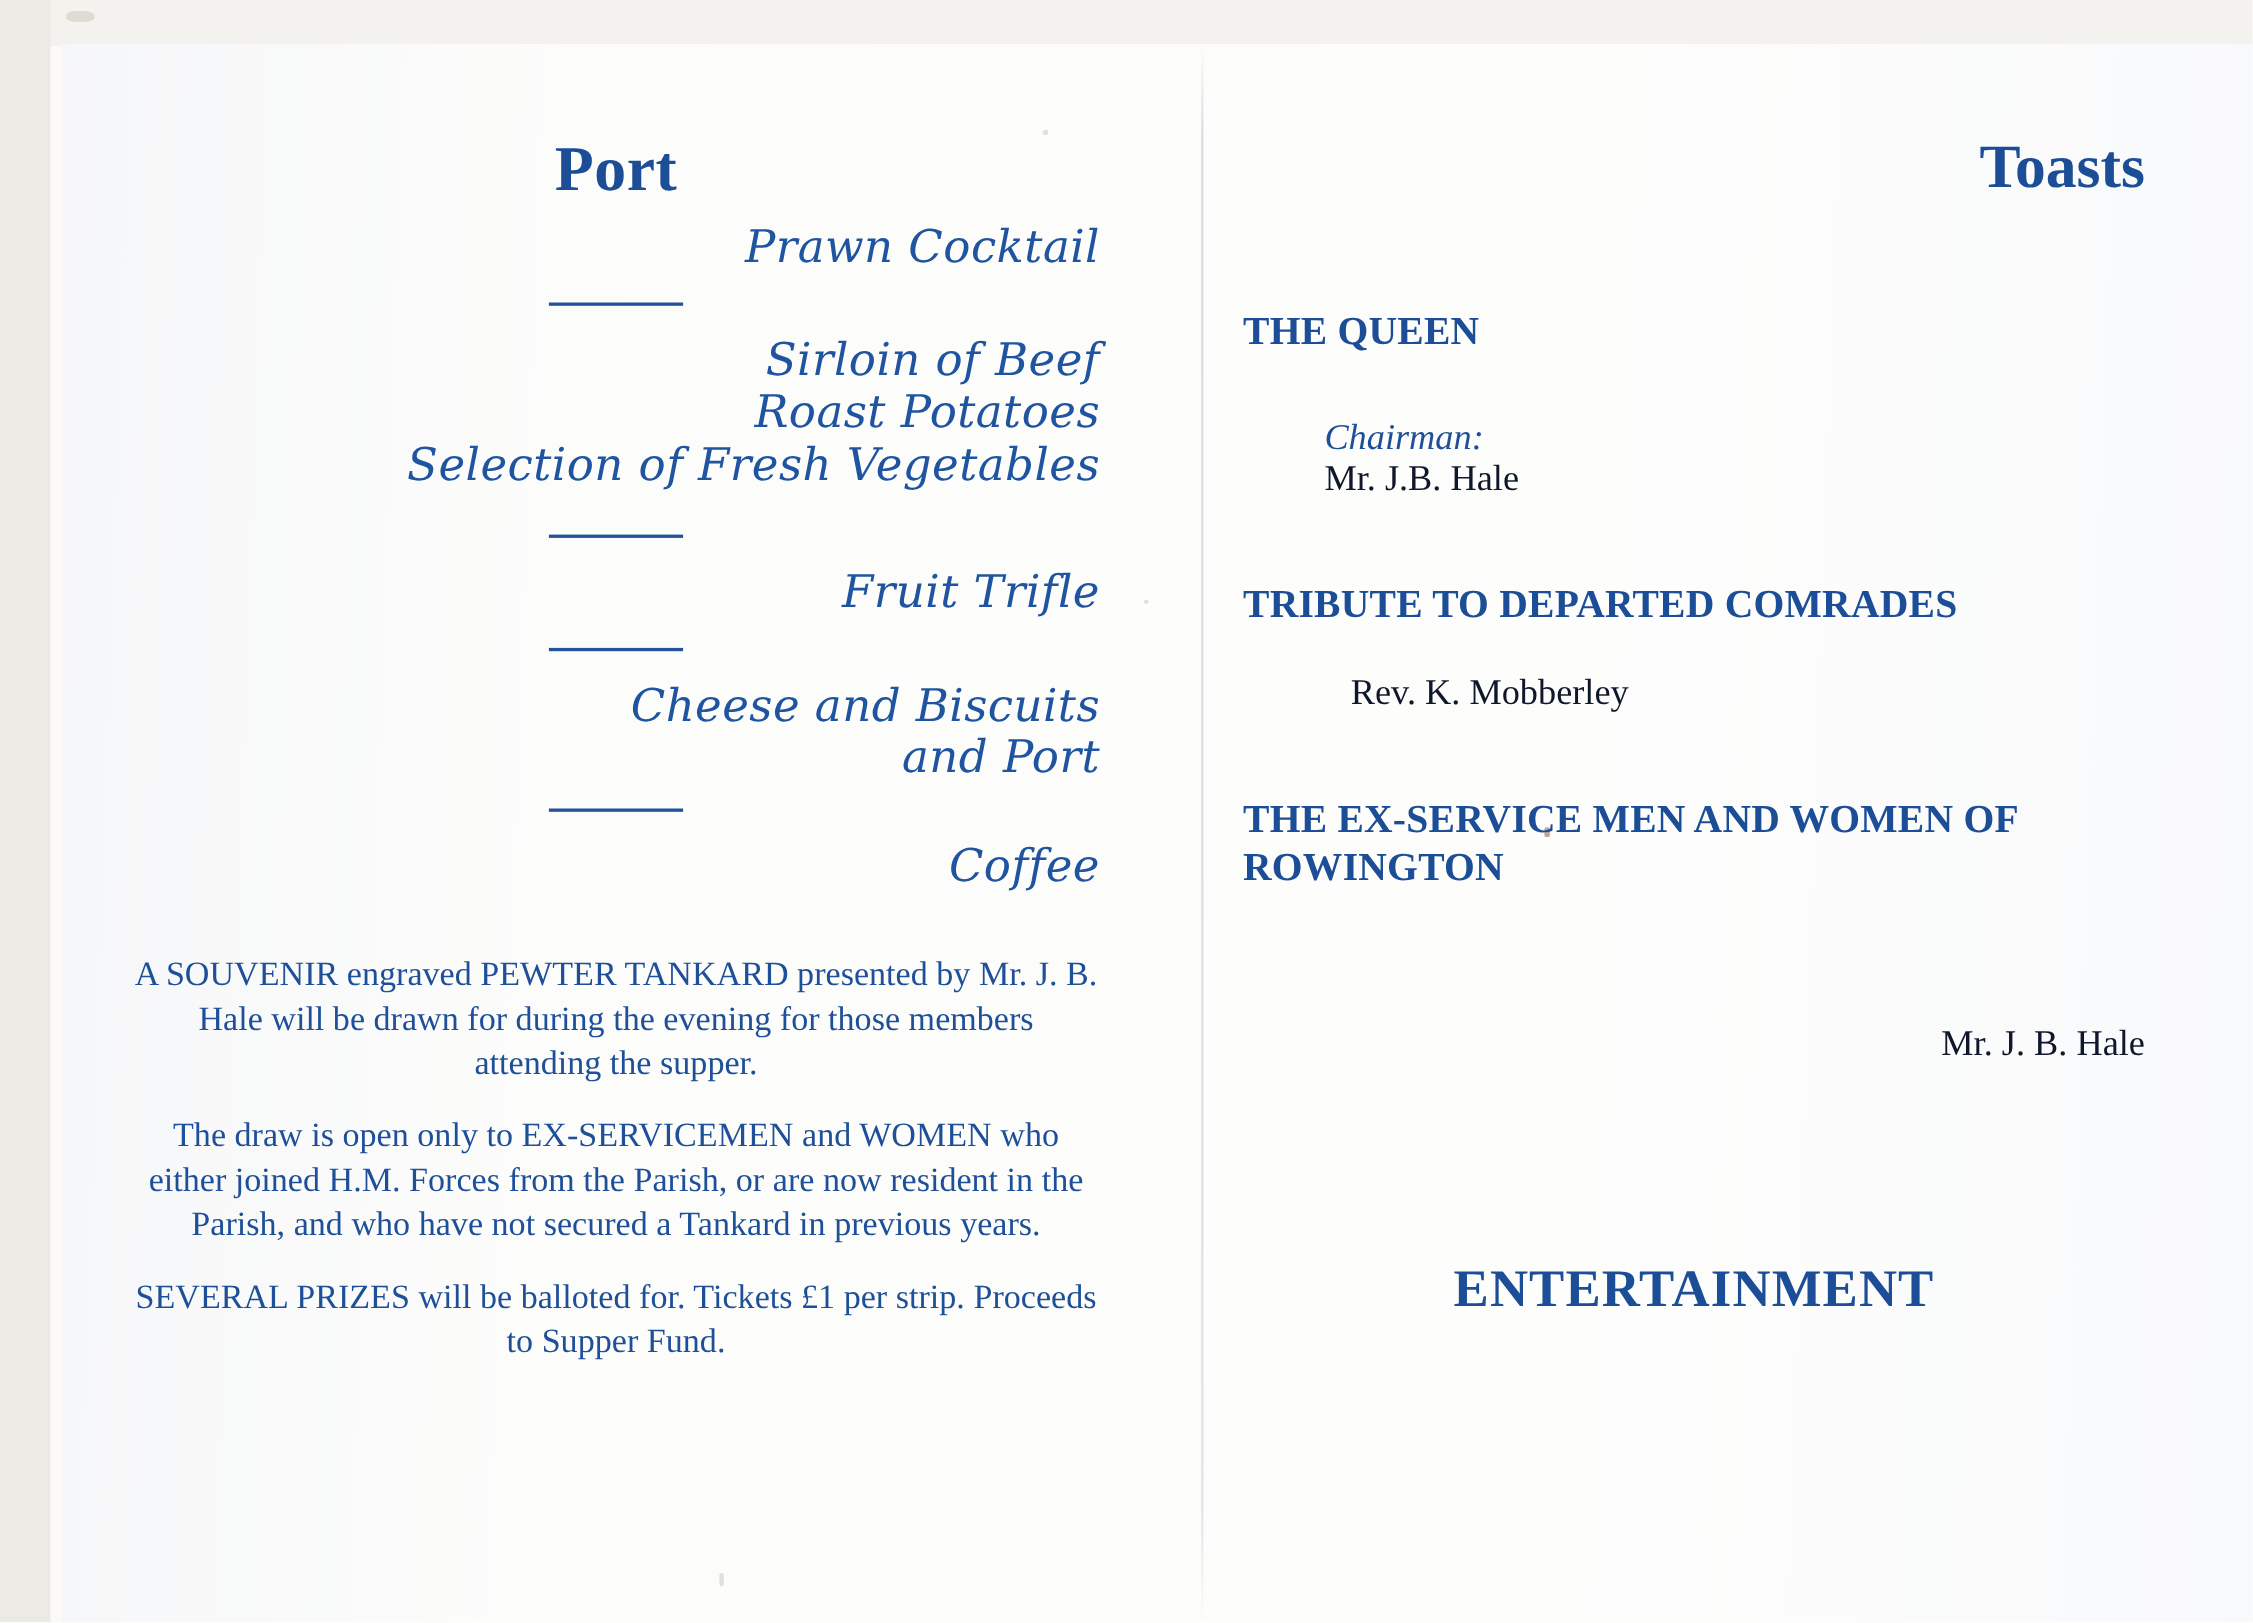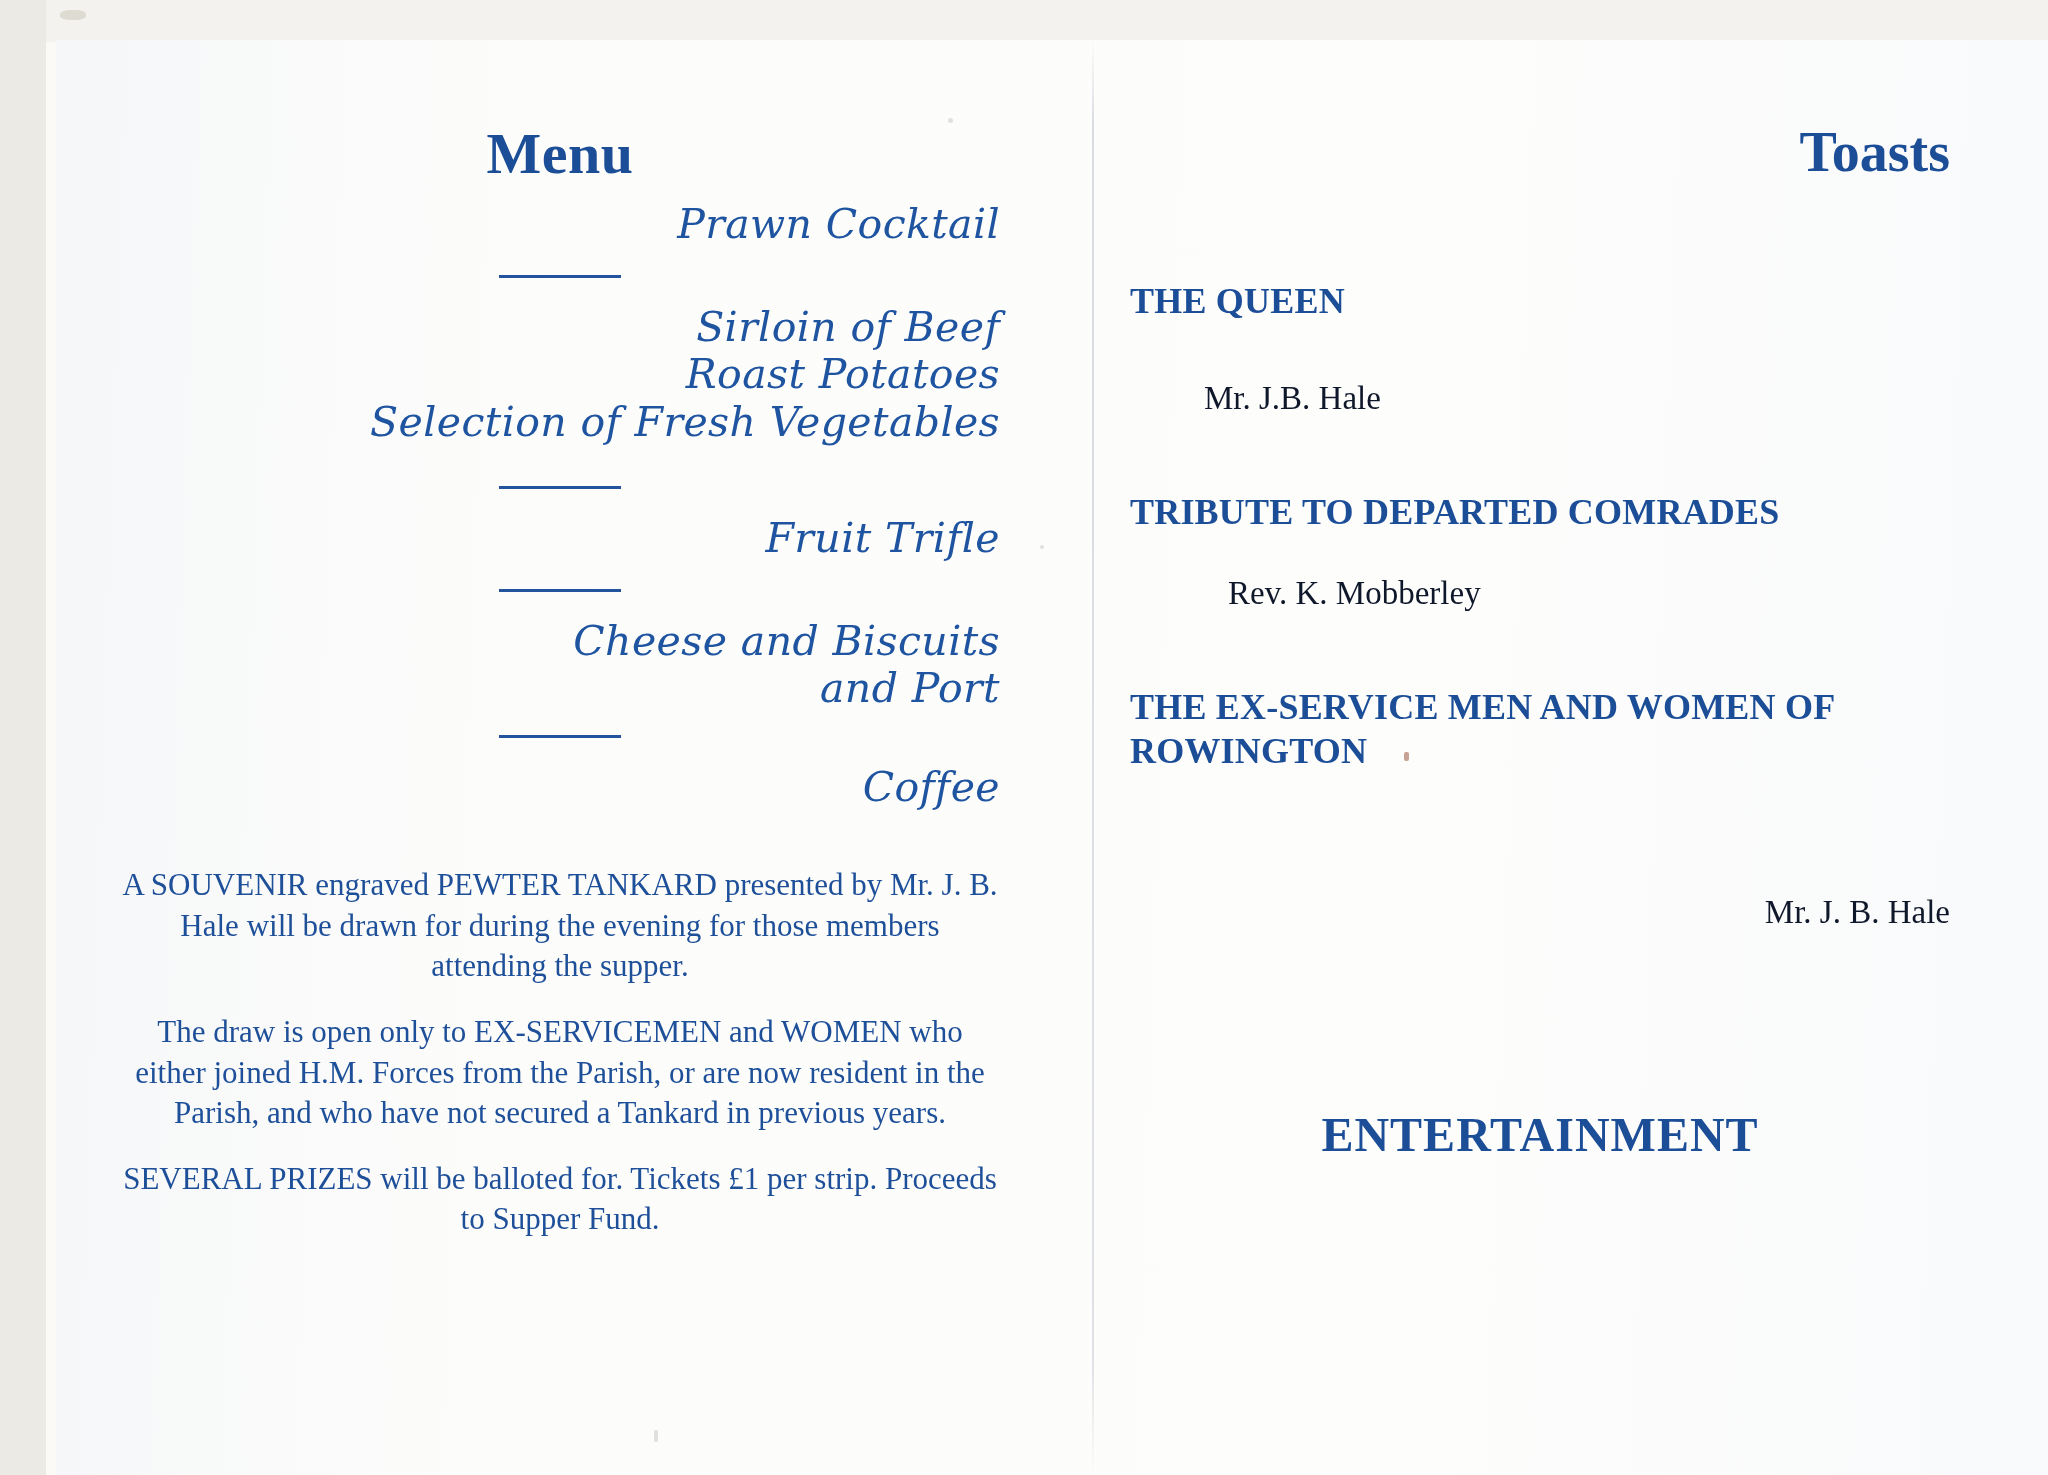--- a/index.html
+++ b/index.html
@@ -173,21 +173,21 @@
   <div class="fold"></div>
 
   <div class="speck" style="left:948px; top:118px; width:5px; height:5px;"></div>
   <div class="speck" style="left:1040px; top:545px; width:4px; height:4px;"></div>
   <div class="speck" style="left:1404px; top:752px; width:5px; height:9px; border-radius:2px; background:#b07a6a; opacity:0.7;"></div>
   <div class="speck" style="left:654px; top:1430px; width:4px; height:12px; border-radius:2px;"></div>
   <div class="speck" style="left:60px; top:10px; width:26px; height:10px; border-radius:40%; background:#d8d5cc; opacity:0.8;"></div>
 
   <div class="col-left">
 
-    <h1 class="menu-title">Menu</h1>
+    <h1 class="menu-title">Port</h1>
 
     <div class="script">Prawn Cocktail</div>
 
     <div class="rule"></div>
 
     <div class="script">Sirloin of Beef</div>
     <div class="script">Roast Potatoes</div>
     <div class="script">Selection of Fresh Vegetables</div>
 
     <div class="rule" style="margin-top:40px;"></div>
@@ -210,20 +210,21 @@
     </div>
 
   </div>
 
   <div class="col-right">
 
     <h1 class="toasts-title">Toasts</h1>
 
     <p class="toast-head">THE QUEEN</p>
     <div class="sp-56"></div>
+    <p class="toast-sub">Chairman:</p>
     <p class="toast-name">Mr. J.B. Hale</p>
 
     <div class="sp-74"></div>
 
     <p class="toast-head">TRIBUTE TO DEPARTED COMRADES</p>
     <div class="sp-40"></div>
     <p class="toast-name indent-2">Rev. K. Mobberley</p>
 
     <div class="sp-74"></div>
 

